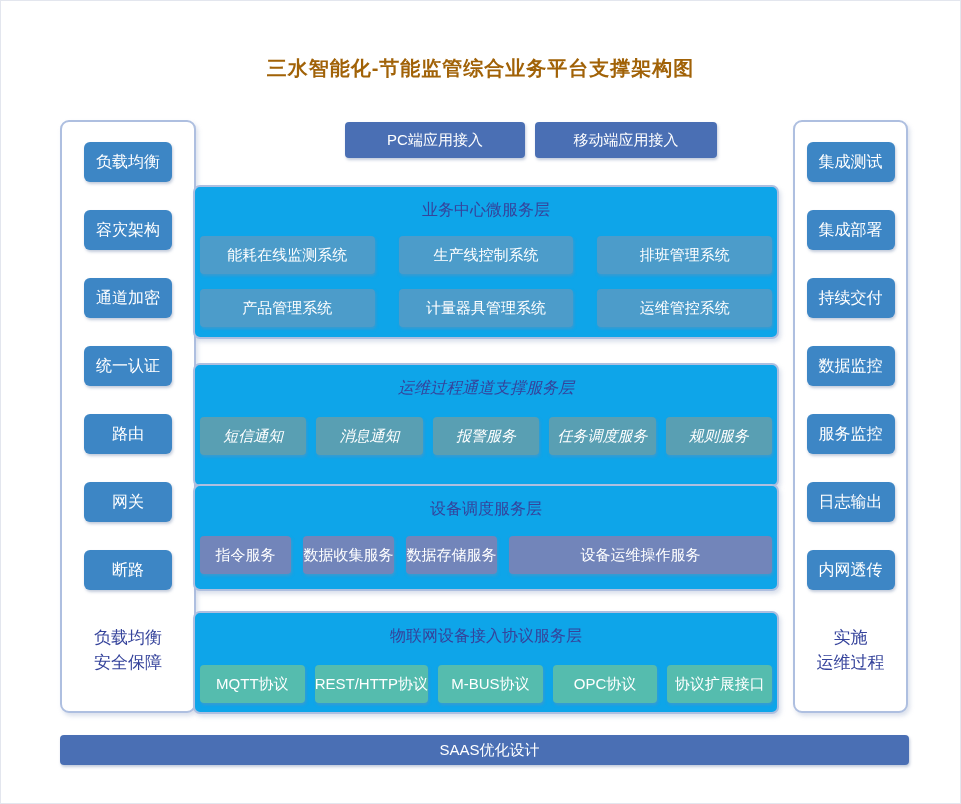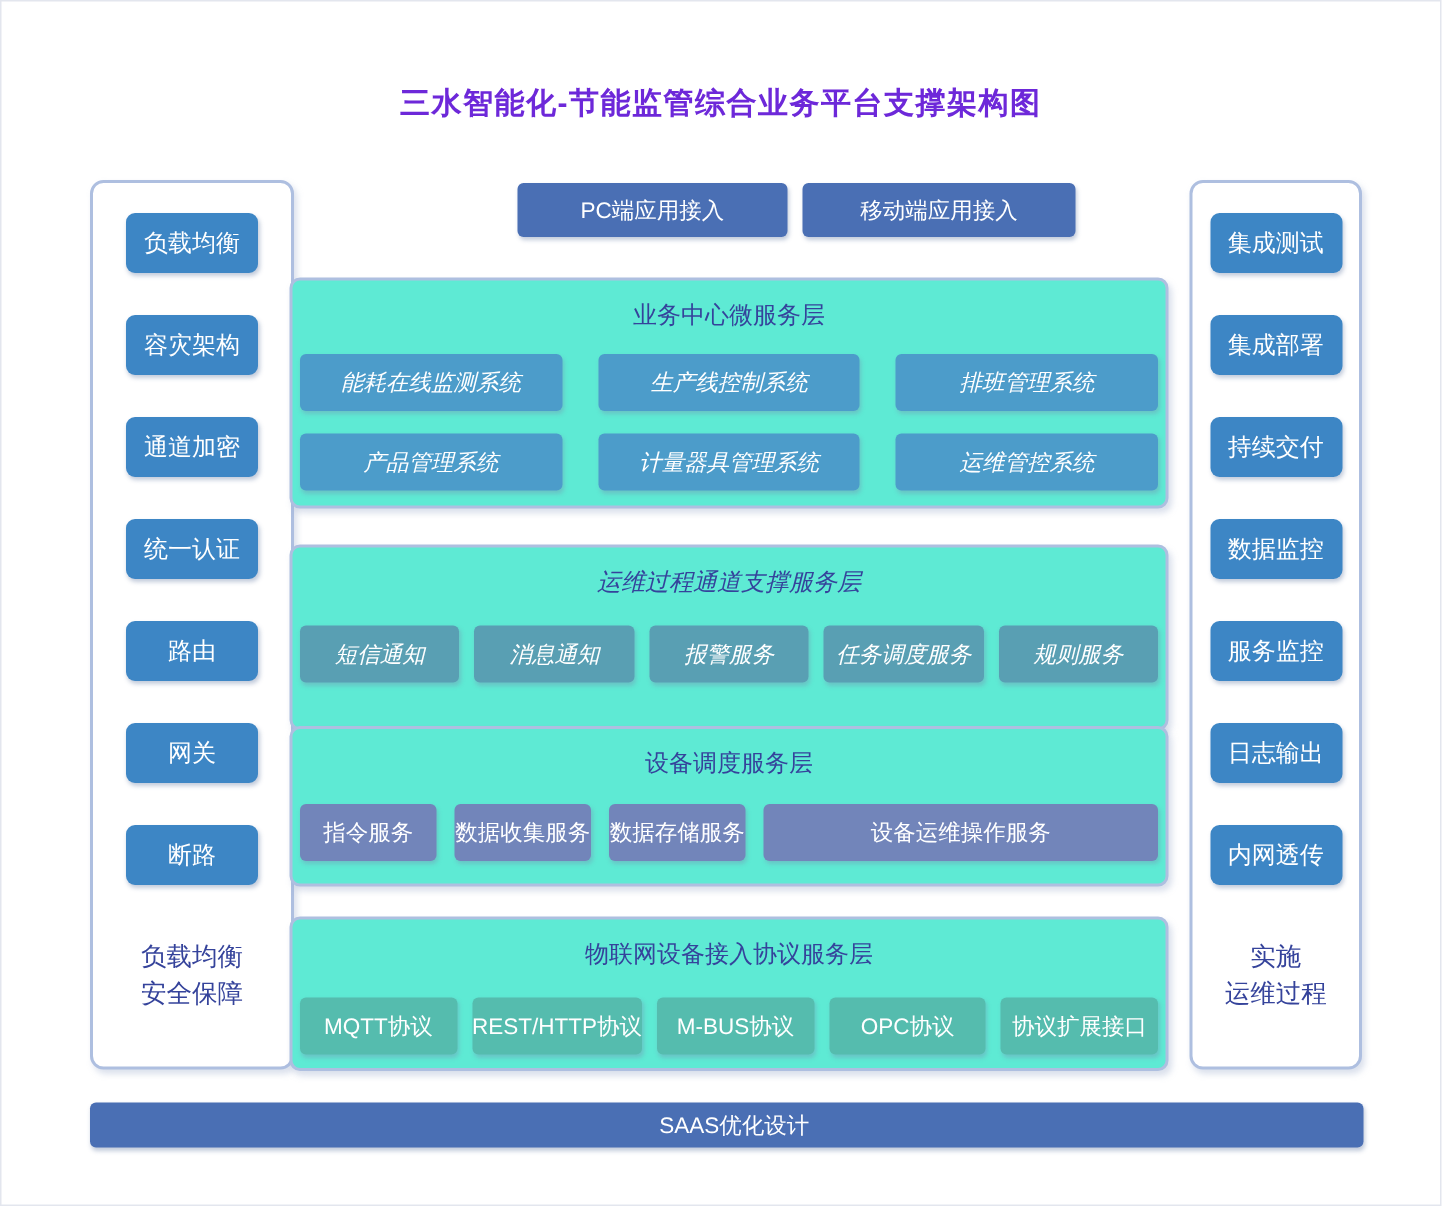--- a/index.html
+++ b/index.html
@@ -10,21 +10,21 @@
     position: relative; overflow: hidden;
   }
   .canvas {
     position: absolute; inset: 0;
     border: 1px solid #e3e6ee;
     background: #ffffff;
   }
   .diagram-title {
     position: absolute; top: 54px; left: 0; width: 100%;
     text-align: center; font-size: 20px; font-weight: bold;
-    color: #6d28d9; letter-spacing: 1px;
+    color: #a16207; letter-spacing: 1px;
   }
   
   .side-panel {
     position: absolute; top: 119px; height: 593px;
     background: #ffffff;
     border: 2px solid #aebfe0; border-radius: 9px;
     box-shadow: 2px 3px 4px rgba(150,165,200,.35);
   }
   .side-panel.left  { left: 59px;  width: 136px; }
   .side-panel.right { left: 792px; width: 115px; }
@@ -53,35 +53,35 @@
     height: 36px; background: #4a6fb4; color: #ffffff;
     border-radius: 4px; font-size: 15px;
     display: flex; align-items: center; justify-content: center;
     box-shadow: 1px 2px 3px rgba(120,140,175,.45);
   }
   .app-btn.pc     { width: 180px; }
   .app-btn.mobile { width: 182px; }
   
   .layer {
     position: absolute; left: 192px; width: 586px;
-    background: #5eead4;
+    background: #0ea5e9;
     border: 2px solid #aebfe0; border-radius: 7px;
     box-shadow: 2px 3px 4px rgba(150,165,200,.35);
     padding: 0 5px;
   }
   .layer-1 { top: 184px; height: 154px; }
   .layer-2 { top: 362px; height: 124px; font-style: italic; }
   .layer-3 { top: 483px; height: 107px; }
   .layer-4 { top: 610px; height: 103px; }
   .layer-title {
     text-align: center; color: #35439b; font-size: 16px;
     padding-top: 13px; height: 35px;
   }
   .layer-row { display: flex; margin-top: 14px; }
-  .layer-1 .layer-row { gap: 24px; margin-top: 15px; font-style: italic; }
+  .layer-1 .layer-row { gap: 24px; margin-top: 15px; }
   .layer-1 .layer-row.first { margin-top: 14px; }
   .layer-2 .layer-row, .layer-4 .layer-row { gap: 10px; margin-top: 17px; }
   .layer-3 .layer-row { gap: 12px; margin-top: 15px; }
   .diagram-box {
     height: 38px; flex: 1 1 0;
     color: #ffffff; font-size: 15px; border-radius: 4px;
     display: flex; align-items: center; justify-content: center;
     white-space: nowrap;
     box-shadow: 1px 2px 3px rgba(120,140,175,.4);
   }

